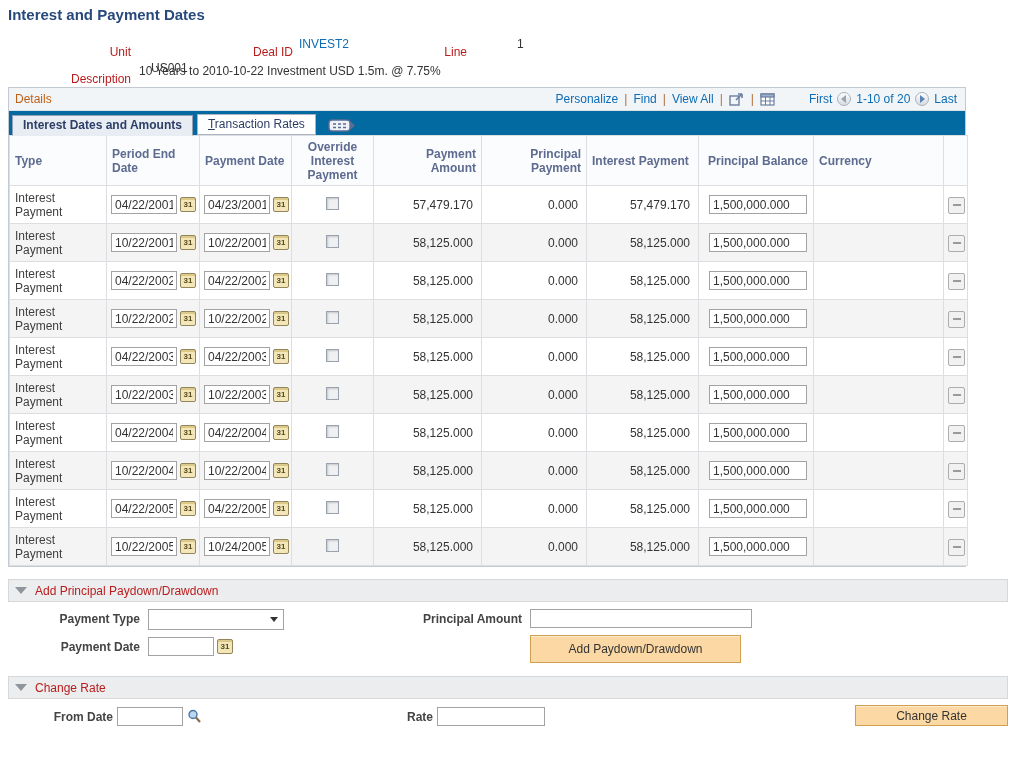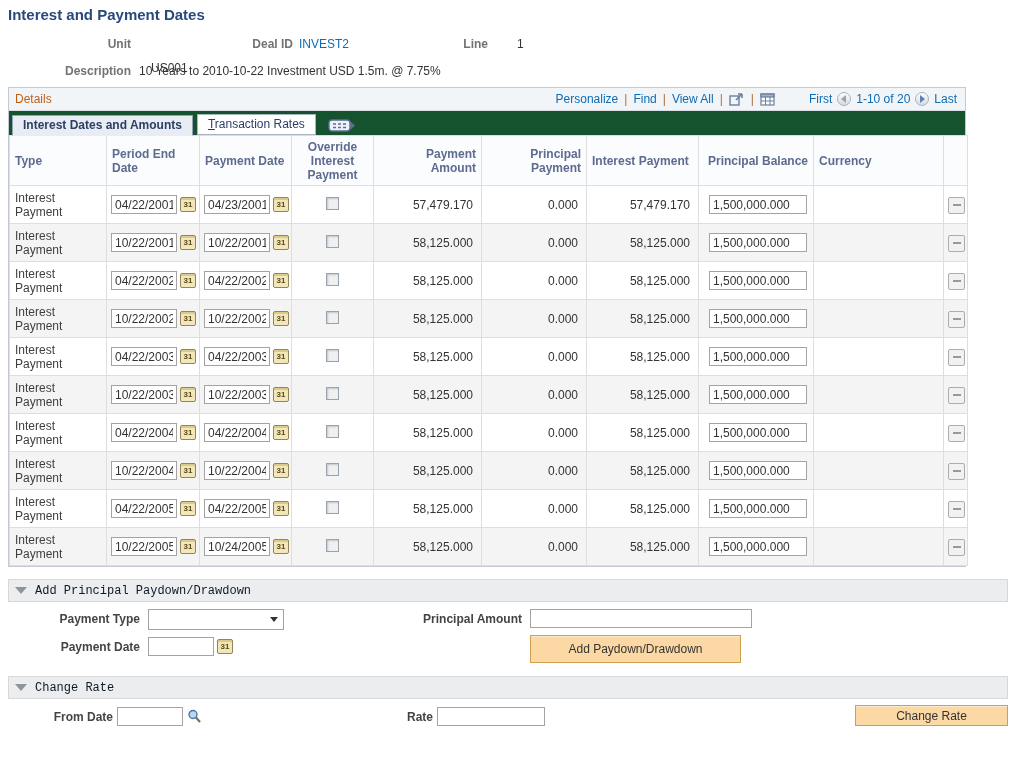--- a/index.html
+++ b/index.html
@@ -11,27 +11,27 @@
     font-size:12px; color:#3f3f3f;
   }
   a { text-decoration:none; }
 
   .page-title {
     margin:6px 0 0 8px; font-size:15px; font-weight:bold; color:#28497c;
   }
 
   
   .head-fields { position:relative; height:48px; margin-top:14px; }
-  .head-fields .lbl { position:absolute; font-weight:bold; color:#737373; text-align:right; }
+  .head-fields .lbl { position:absolute; font-weight:normal; color:#b91c1c; text-align:right;margin-top:8px; }
   .head-fields .val { position:absolute; color:#333; }
   .f-unit-l { left:0; width:131px; top:0; }
   .f-unit-v { left:151px; top:0;margin-top:24px; }
   .f-deal-l { left:200px; width:93px; top:0; }
   .f-deal-v { left:299px; top:0; color:#0d6cb5 !important; }
-  .f-line-l { left:430px; width:58px; top:0; }
+  .f-line-l { left:409px; width:58px; top:0; }
   .f-line-v { left:517px; top:0; }
   .f-desc-l { left:0; width:131px; top:27px; }
   .f-desc-v { left:139px; top:27px; }
 
   
   .details-box { margin:2px 0 0 8px; width:958px; border:1px solid #c3cad4; background:#fff; }
   .details-bar {
     height:23px; background:#f2f5f8; border-bottom:1px solid #dbe0e6;
     display:flex; align-items:center; justify-content:space-between; padding:0 8px 0 6px;
   }
@@ -43,21 +43,21 @@
   .pager { display:flex; align-items:center; gap:5px; margin-left:28px; }
   .pg-circle {
     width:14px; height:14px; border-radius:50%;
     background:linear-gradient(#fdfdfd,#d7dce2); border:1px solid #a9b2bc;
     display:inline-flex; align-items:center; justify-content:center; cursor:pointer;
   }
   .tri-left { width:0; height:0; border-top:4px solid transparent; border-bottom:4px solid transparent; border-right:5px solid #9aa2ac; margin-right:1px; }
   .tri-right { width:0; height:0; border-top:4px solid transparent; border-bottom:4px solid transparent; border-left:5px solid #5b83b5; margin-left:1px; }
 
   
-  .tab-strip { display:flex; align-items:flex-end; padding:3px 0 0 3px; background:#14532d; height:24px; }
+  .tab-strip { display:flex; align-items:flex-end; padding:3px 0 0 3px; background:#0369a1; height:24px; }
   .tab {
     border:1px solid #a9b3c3; padding:2px 10px 3px 10px; margin-right:4px;
     color:#2c3e66; background:#fff; cursor:pointer; position:relative;
   }
   .tab.active {
     background:#e8edf4; font-weight:bold; border-color:#93a0b6;
     border-bottom:1px solid #e8edf4; top:1px;
   }
   .tab .ak { text-decoration:underline; }
   .show-cols { margin:0 0 2px 8px; cursor:pointer; display:inline-flex; }
@@ -102,21 +102,21 @@
 
   
   .section-bar {
     margin:12px 0 0 8px; width:1000px; height:23px; background:#ecedee;
     border:1px solid #d6d8da; display:flex; align-items:center; padding:0 6px; gap:8px;
   }
   .collapse-tri {
     width:0; height:0; border-left:6px solid transparent; border-right:6px solid transparent;
     border-top:7px solid #8f959d; display:inline-block; cursor:pointer;
   }
-  .section-title { color:#0f172a;font-family:Liberation Mono, monospace; }
+  .section-title { color:#b91c1c; }
 
   .form-area { position:relative; margin-left:8px; }
   .form-area .flabel { position:absolute; font-weight:bold; color:#444; text-align:right; }
   .pd-form { height:62px; }
   .pd-type-l { left:0; top:10px; width:132px; }
   .pd-select {
     position:absolute; left:140px; top:7px; width:136px; height:21px; background:#fff;
     border:1px solid #a3a3a3; display:flex; align-items:center; justify-content:flex-end;
     padding:0 5px; cursor:pointer;
   }

